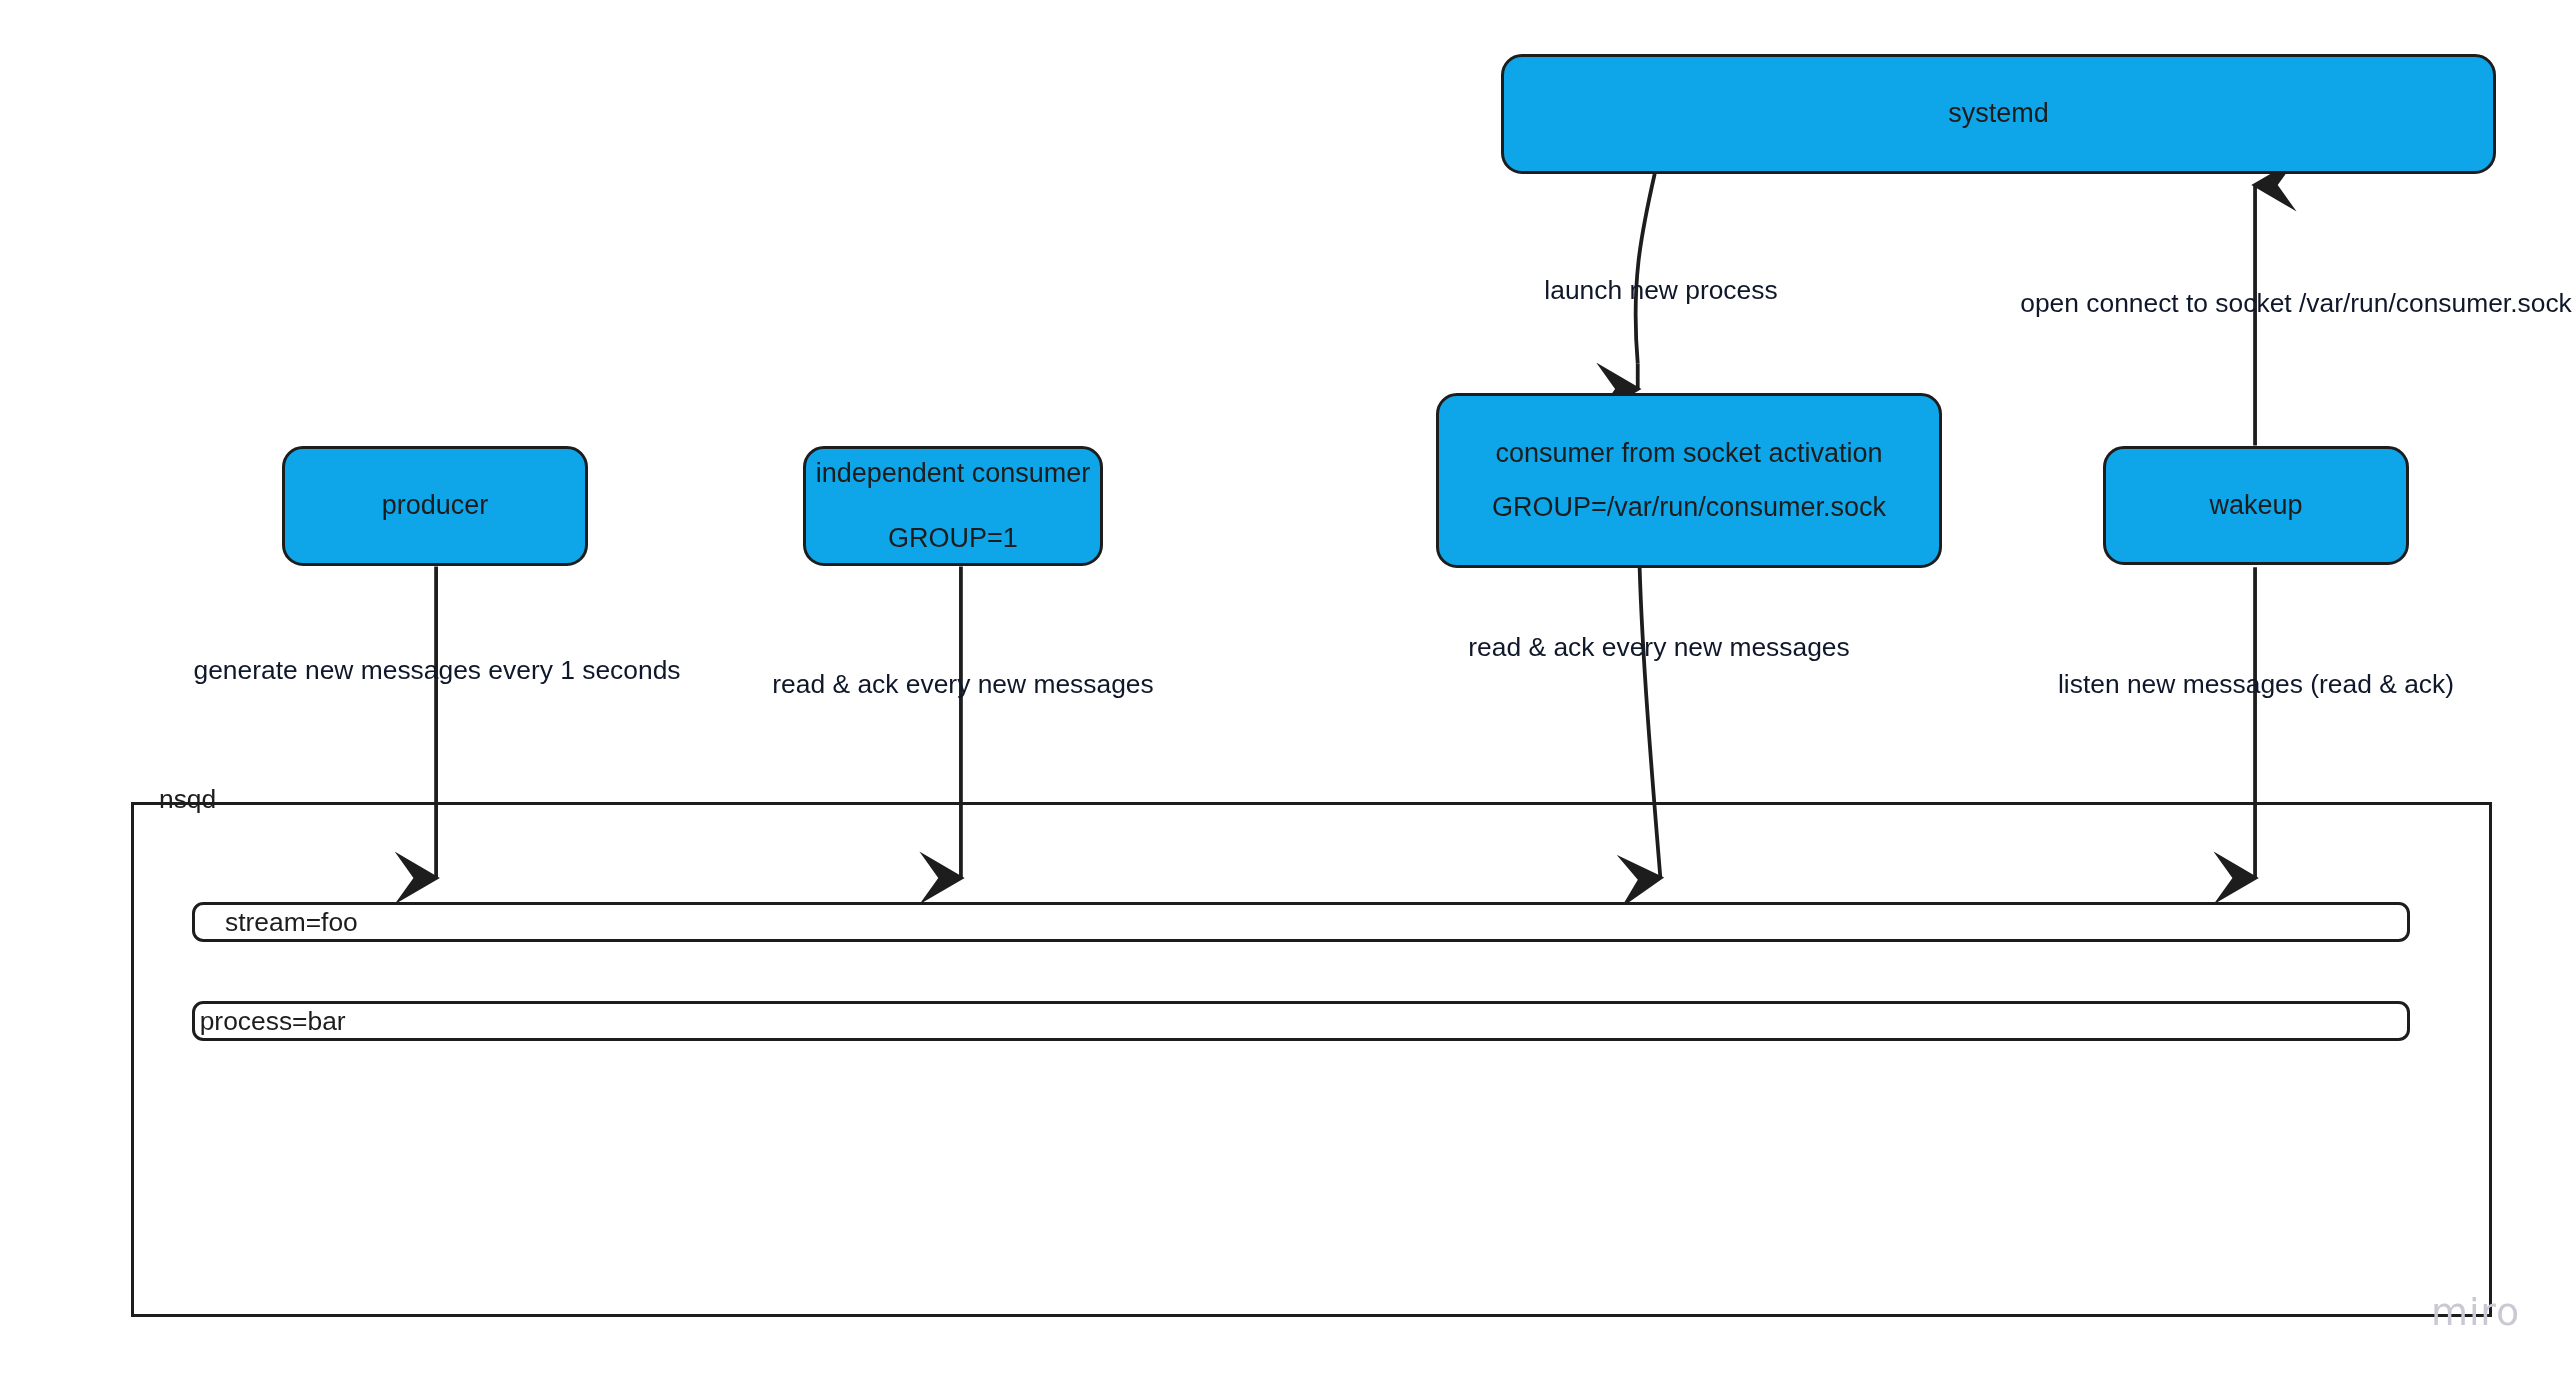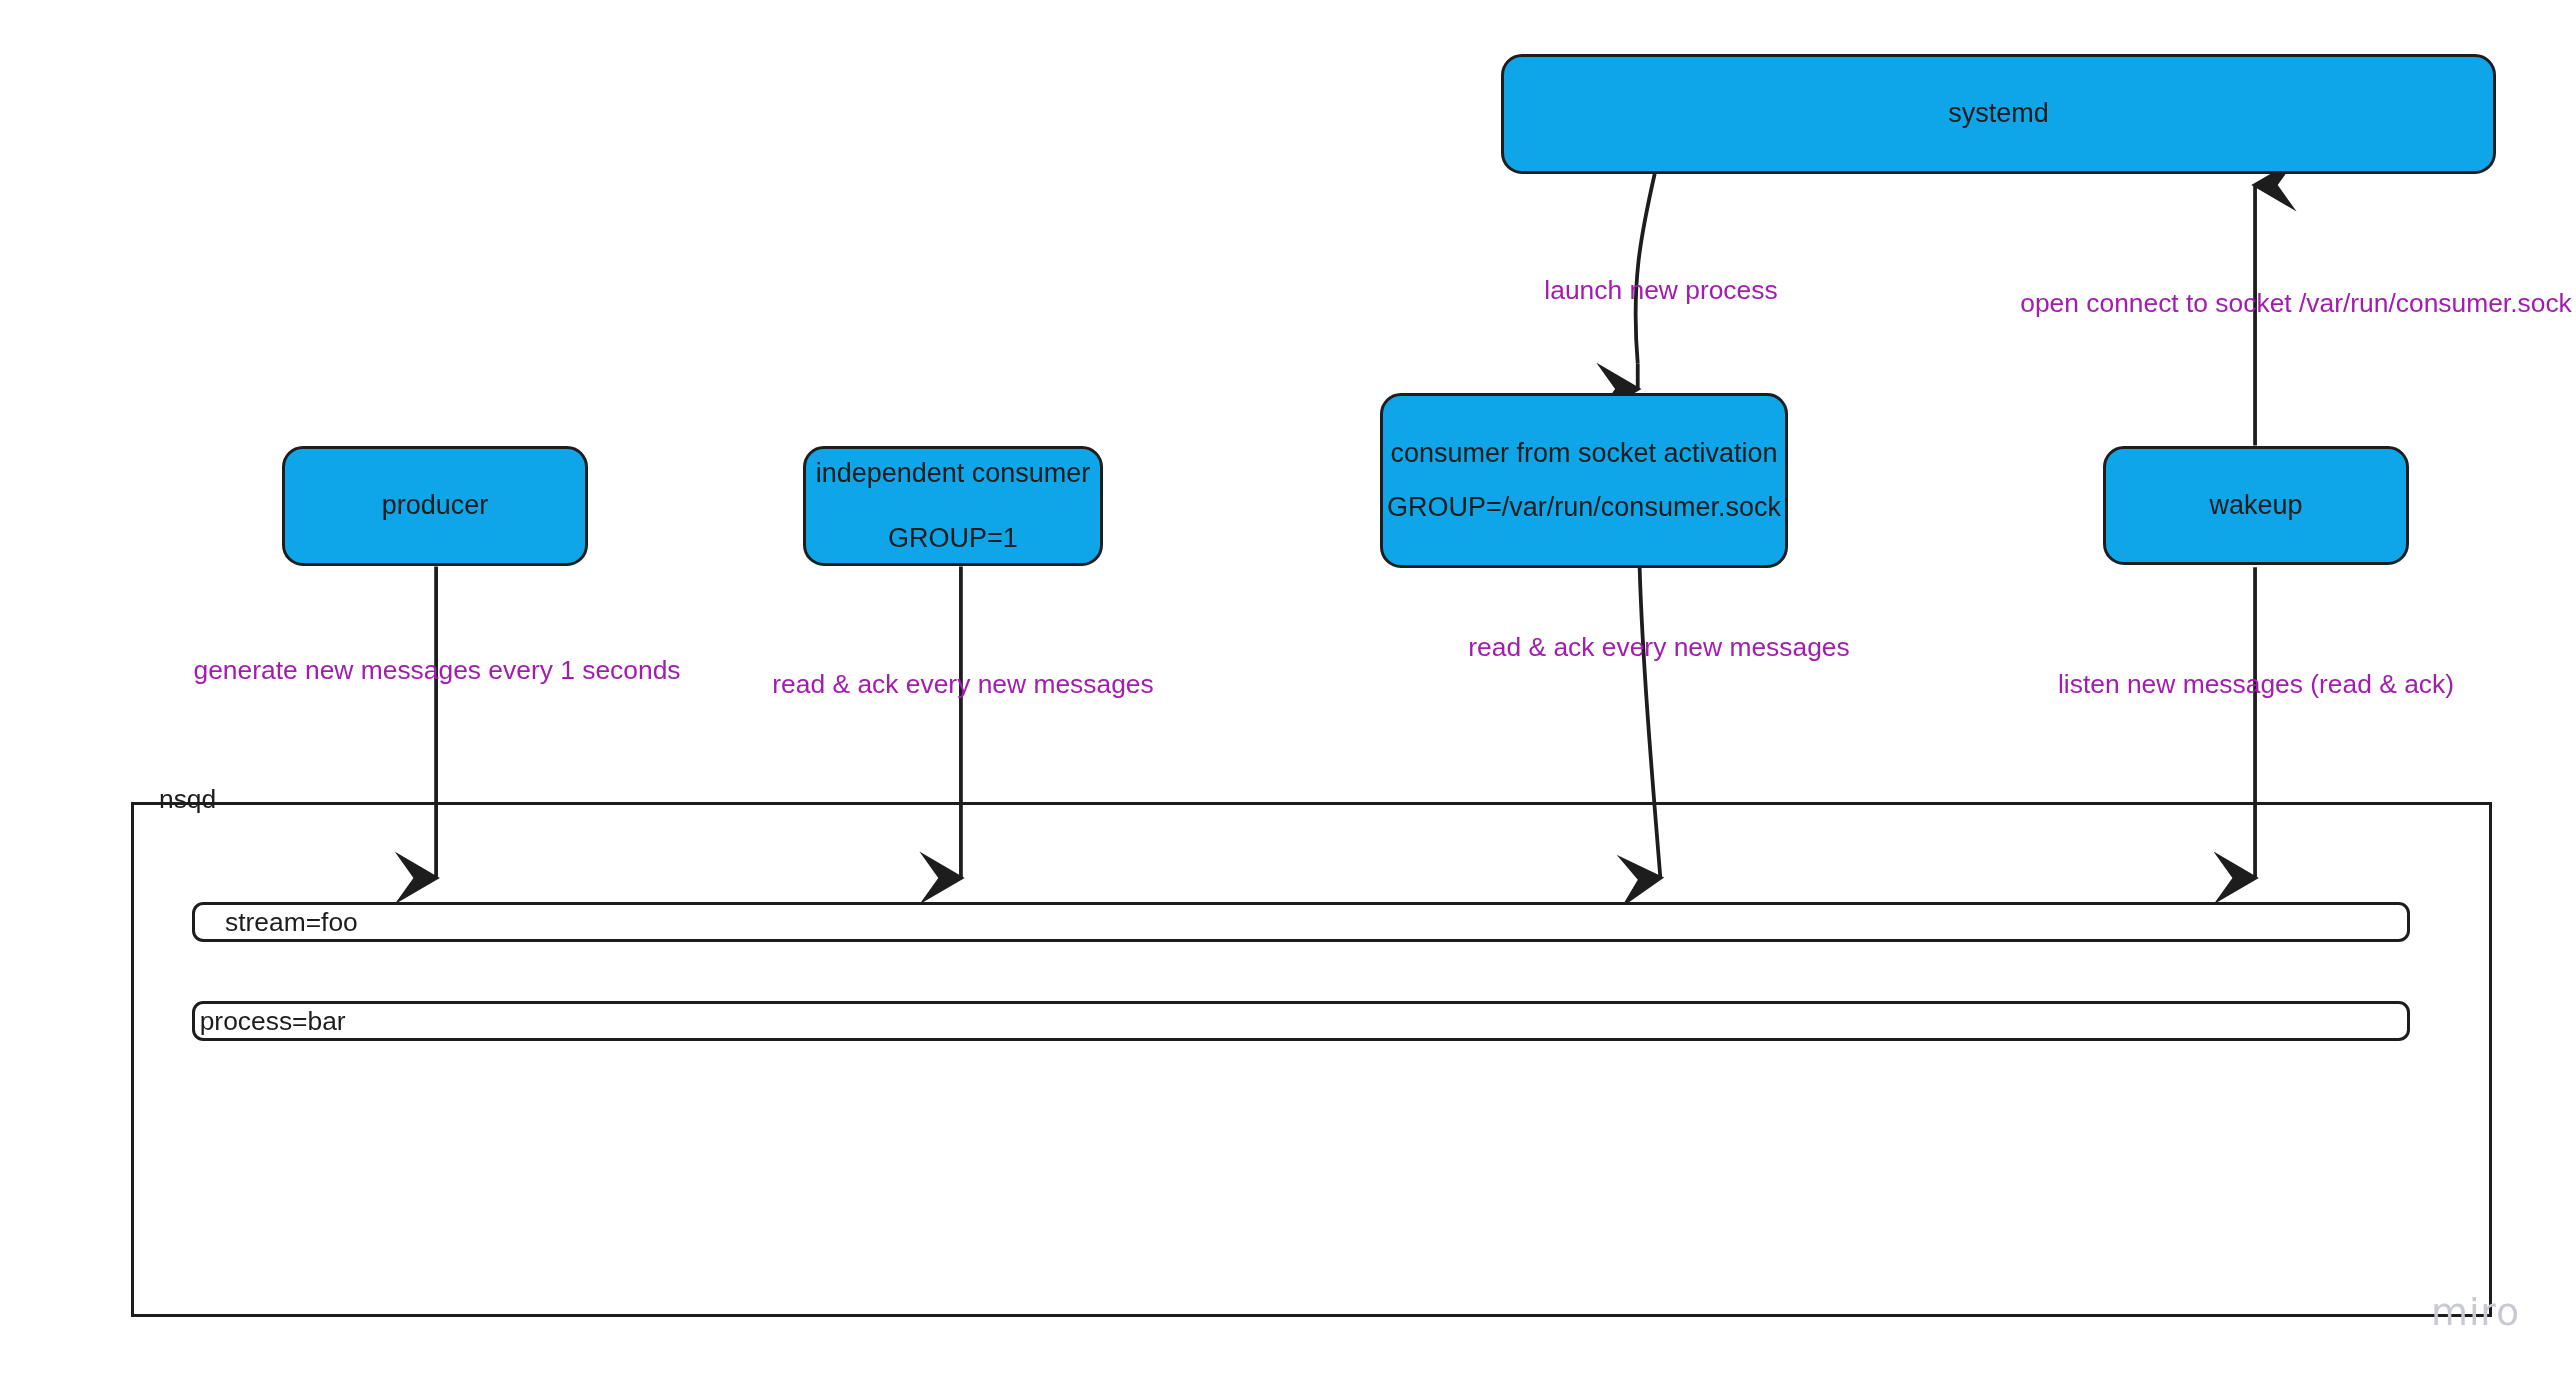--- a/index.html
+++ b/index.html
@@ -35,21 +35,21 @@
     justify-content: center;
     color: #1d1d1d;
     font-size: 27px;
     line-height: 1.25;
     text-align: center;
   }
   .node .line2 { display: block; }
   .node.two-line-spaced { gap: 36px; }
   .edge-label {
     position: absolute;
-    color: #a21caf;
+    color: #0f172a;
     font-size: 26.4px;
     line-height: 1.2;
     white-space: nowrap;
     text-align: center;
     transform: translateX(-50%);
     background: transparent;
   }
   .container {
     position: absolute;
     box-sizing: border-box;
@@ -130,21 +130,21 @@
 
   <div class="node" style="left:282px; top:446px; width:306px; height:120px;">
     <span>producer</span>
   </div>
 
   <div class="node" style="left:803px; top:446px; width:300px; height:120px;gap:31px;">
     <span>independent consumer</span>
     <span class="line2">GROUP=1</span>
   </div>
 
-  <div class="node two-line-spaced" style="left:1380px; top:393px; width:408px; height:175px;gap:20px;">
+  <div class="node two-line-spaced" style="left:1436px; top:393px; width:506px; height:175px;gap:20px;">
     <span>consumer from socket activation</span>
     <span class="line2">GROUP=/var/run/consumer.sock</span>
   </div>
 
   <div class="node" style="left:2103px; top:446px; width:306px; height:119px;">
     <span>wakeup</span>
   </div>
 
   <div class="edge-label" style="left:1661px; top:275px;">
     <span>launch new process</span>

